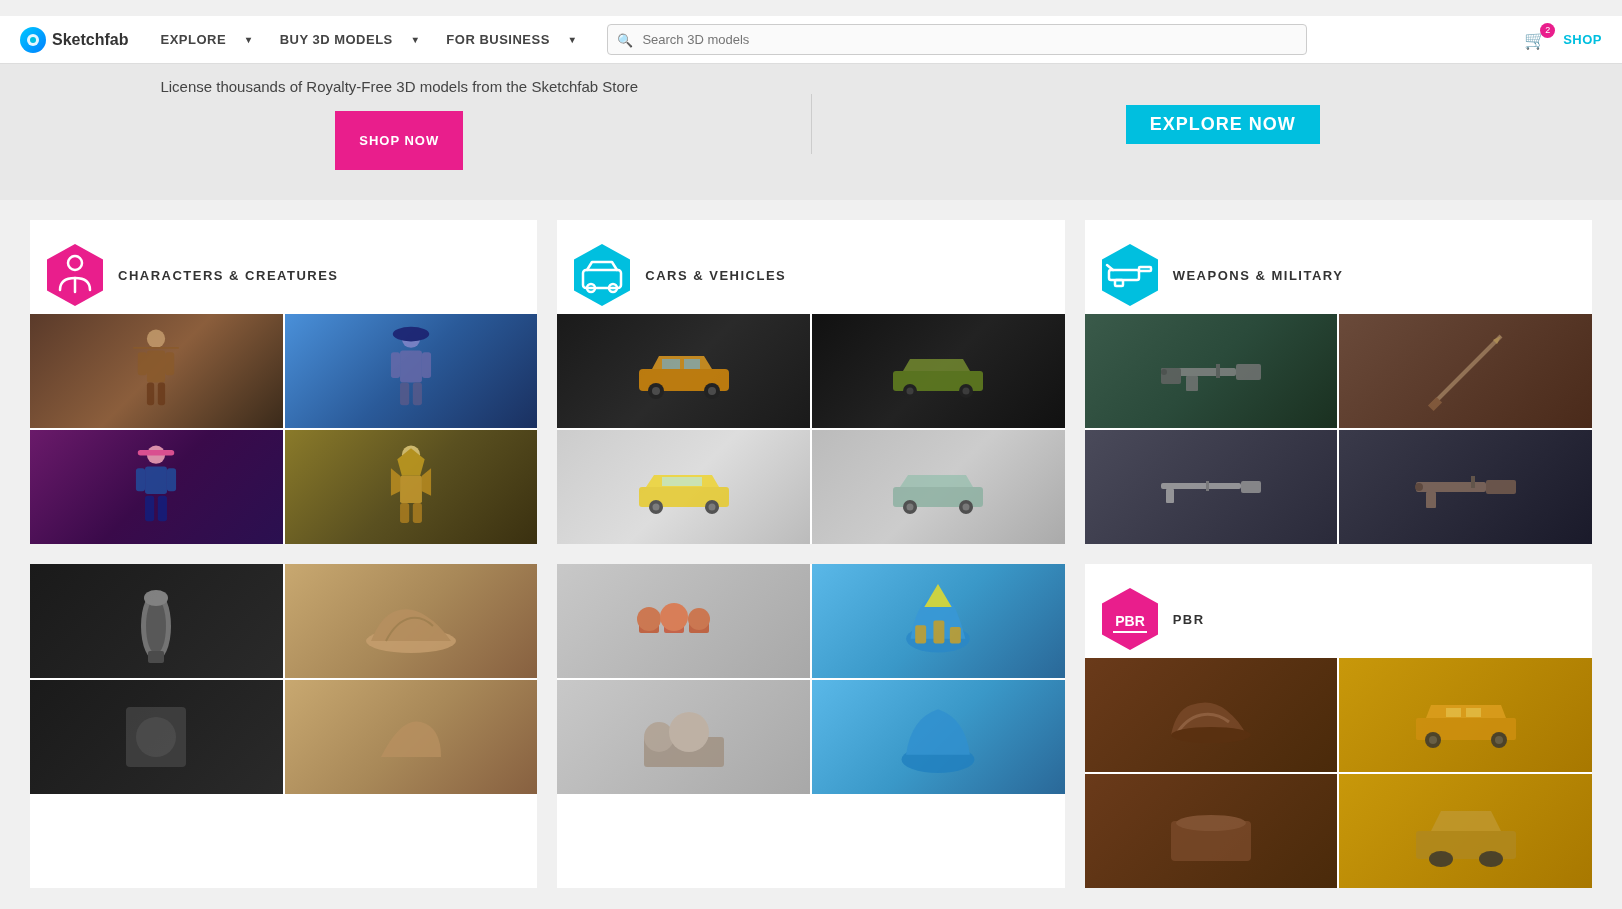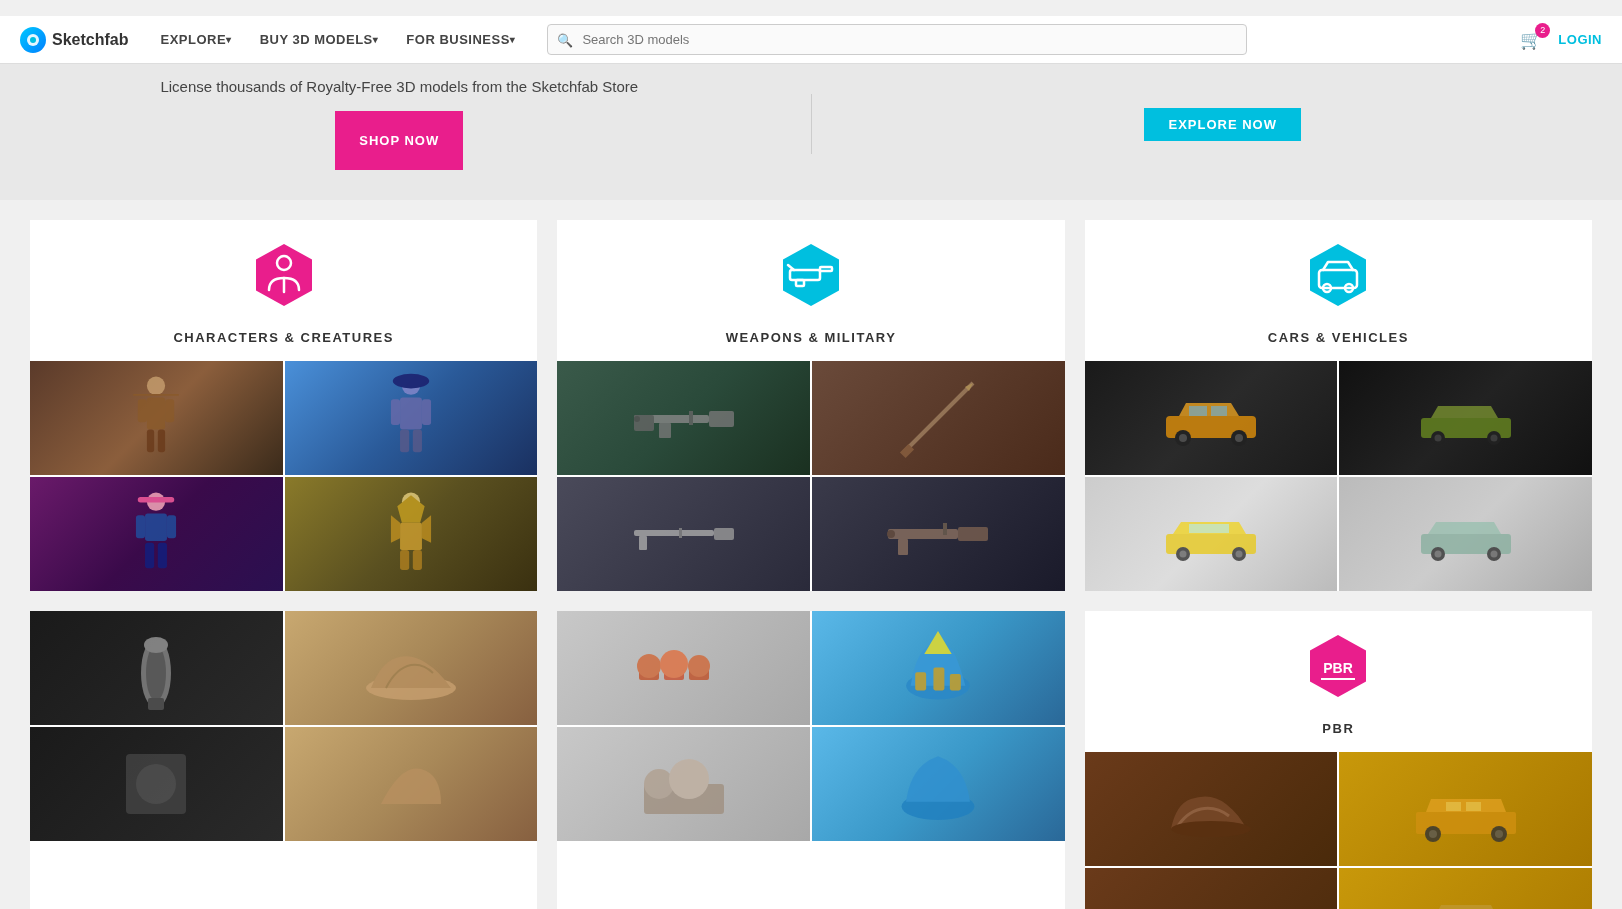--- a/index.html
+++ b/index.html
@@ -41,21 +41,21 @@
       gap: 4px;
     }
     .nav-link {
       padding: 8px 12px;
       font-size: 13px;
       font-weight: bold;
       color: #444;
       cursor: pointer;
       display: flex;
       align-items: center;
-      gap: 0;
+      gap: 20px;
       text-transform: uppercase;
       letter-spacing: 0.5px;
     }
     .chevron { font-size: 10px; }
     .search-bar {
       flex: 1;
       margin: 0 20px;
       max-width: 700px;
     }
     .search-bar input {
@@ -145,21 +145,21 @@
       font-weight: bold;
       cursor: pointer;
       text-transform: uppercase;
       letter-spacing: 1px;
     }
     .promo-btn-blue {
       background: #00bfdf;
       color: #fff;
       border: none;
       padding: 9px 24px;
-      font-size: 13px;
+      font-size: 18px;
       font-weight: bold;
       cursor: pointer;
       text-transform: uppercase;
       letter-spacing: 1px;
     }
 
     
     .main-content {
       padding: 20px 30px 40px;
     }
@@ -171,26 +171,26 @@
       gap: 20px;
     }
 
     .category-card {
       background: #fff;
       cursor: pointer;
     }
 
     .category-header {
       background: #fff;
-      padding: 20px 10px 16px;
+      padding: 20px 10px 4px;
       text-align: center;
       display: flex;
-      flex-direction: column;
-      align-items: center;
-      gap: 20px;
+      flex-direction: row;
+      align-items: center;
+      gap: 8px;
     }
 
     .hex-icon {
       width: 70px;
       height: 70px;
       display: flex;
       align-items: center;
       justify-content: center;
     }
 
@@ -303,21 +303,21 @@
       <span class="search-icon-inner">🔍</span>
       <input type="text" placeholder="Search 3D models" style="">
     </div>
   </div>
 
   <div class="navbar-right">
     <div class="cart-icon">
       🛒
       <span class="cart-badge">2</span>
     </div>
-    <div class="login-btn">LOGIN</div>
+    <div class="login-btn">SHOP</div>
   </div>
 </nav>
 
 <div class="promo-banner">
   <div class="promo-section">
     <p class="promo-text">License thousands of Royalty-Free 3D models from the Sketchfab Store</p>
     <button class="promo-btn-pink">SHOP NOW</button>
   </div>
   <div class="promo-divider"></div>
   <div class="promo-section">
@@ -378,20 +378,82 @@
         </div>
         <div class="img-placeholder char-4 thumb">
           <svg width="60" height="100" viewBox="0 0 60 100">
             <circle cx="30" cy="15" r="10" fill="#e8d080"></circle>
             <polygon points="30,8 15,20 20,38 40,38 45,20" fill="#c8a020"></polygon>
             <rect x="18" y="38" width="24" height="30" fill="#d0a030" rx="2"></rect>
             <polygon points="8,30 18,38 18,55 8,60" fill="#c09020"></polygon>
             <polygon points="52,30 42,38 42,55 52,60" fill="#c09020"></polygon>
             <rect x="18" y="68" width="10" height="22" fill="#b08020" rx="3"></rect>
             <rect x="32" y="68" width="10" height="22" fill="#b08020" rx="3"></rect>
+          </svg>
+        </div>
+      </div>
+    </div>
+
+    <div class="category-card">
+      <div class="category-header">
+        <div class="hex-icon">
+          <svg viewBox="0 0 70 70" xmlns="http://www.w3.org/2000/svg">
+            <polygon points="35,4 63,19.5 63,50.5 35,66 7,50.5 7,19.5" fill="#00bfdf"></polygon>
+            <g fill="none" stroke="white" stroke-width="2.5" stroke-linecap="round" stroke-linejoin="round">
+              <rect x="16" y="30" width="38" height="18" rx="3"></rect>
+              <path d="M20 30 L25 22 L45 22 L50 30"></path>
+              <circle cx="24" cy="48" r="4"></circle>
+              <circle cx="46" cy="48" r="4"></circle>
+            </g>
+          </svg>
+        </div>
+        <span class="category-title">CARS &amp; VEHICLES</span>
+      </div>
+      <div class="category-images">
+        <div class="img-placeholder car-1 thumb">
+          <svg width="100" height="60" viewBox="0 0 100 60">
+            <rect x="5" y="28" width="90" height="22" fill="#e0900a" rx="4"></rect>
+            <path d="M18 28 L25 15 L70 15 L78 28" fill="#e8a020"></path>
+            <circle cx="22" cy="50" r="8" fill="#222"></circle>
+            <circle cx="22" cy="50" r="4" fill="#555"></circle>
+            <circle cx="78" cy="50" r="8" fill="#222"></circle>
+            <circle cx="78" cy="50" r="4" fill="#555"></circle>
+            <rect x="28" y="18" width="18" height="10" fill="#88ccee" opacity="0.7"></rect>
+            <rect x="50" y="18" width="16" height="10" fill="#88ccee" opacity="0.7"></rect>
+          </svg>
+        </div>
+        <div class="img-placeholder car-2 thumb">
+          <svg width="100" height="60" viewBox="0 0 100 60">
+            <rect x="5" y="30" width="90" height="20" fill="#688820" rx="3"></rect>
+            <path d="M15 30 L22 18 L75 18 L82 30" fill="#789030"></path>
+            <circle cx="22" cy="50" r="7" fill="#222"></circle>
+            <circle cx="22" cy="50" r="3.5" fill="#444"></circle>
+            <circle cx="78" cy="50" r="7" fill="#222"></circle>
+            <circle cx="78" cy="50" r="3.5" fill="#444"></circle>
+          </svg>
+        </div>
+        <div class="img-placeholder car-3 thumb">
+          <svg width="100" height="60" viewBox="0 0 100 60">
+            <rect x="5" y="30" width="90" height="20" fill="#e8ca20" rx="3"></rect>
+            <path d="M12 30 L20 18 L78 18 L85 30" fill="#f0d428"></path>
+            <circle cx="22" cy="50" r="7" fill="#333"></circle>
+            <circle cx="22" cy="50" r="3.5" fill="#666"></circle>
+            <circle cx="78" cy="50" r="7" fill="#333"></circle>
+            <circle cx="78" cy="50" r="3.5" fill="#666"></circle>
+            <rect x="28" y="20" width="40" height="9" fill="#aaeeff" opacity="0.6"></rect>
+          </svg>
+        </div>
+        <div class="img-placeholder car-4 thumb">
+          <svg width="100" height="60" viewBox="0 0 100 60">
+            <rect x="5" y="30" width="90" height="20" fill="#8ab0a0" rx="3"></rect>
+            <path d="M12 30 L20 18 L78 18 L85 30" fill="#9ac0b0"></path>
+            <circle cx="22" cy="50" r="7" fill="#333"></circle>
+            <circle cx="22" cy="50" r="3.5" fill="#666"></circle>
+            <circle cx="78" cy="50" r="7" fill="#333"></circle>
+            <circle cx="78" cy="50" r="3.5" fill="#666"></circle>
           </svg>
         </div>
       </div>
     </div>
 
     <div class="category-card">
       <div class="category-header">
         <div class="hex-icon">
           <svg viewBox="0 0 70 70" xmlns="http://www.w3.org/2000/svg">
             <polygon points="35,4 63,19.5 63,50.5 35,66 7,50.5 7,19.5" fill="#00bfdf"></polygon>
@@ -437,82 +499,20 @@
             <rect x="75" y="18" width="30" height="14" fill="#7a6050" rx="2"></rect>
             <rect x="15" y="30" width="10" height="16" fill="#8a7060" rx="1"></rect>
             <rect x="60" y="14" width="4" height="12" fill="#706050"></rect>
             <circle cx="8" cy="25" r="4" fill="#6a5040"></circle>
           </svg>
         </div>
       </div>
     </div>
 
     <div class="category-card">
-      <div class="category-header">
-        <div class="hex-icon">
-          <svg viewBox="0 0 70 70" xmlns="http://www.w3.org/2000/svg">
-            <polygon points="35,4 63,19.5 63,50.5 35,66 7,50.5 7,19.5" fill="#00bfdf"></polygon>
-            <g fill="none" stroke="white" stroke-width="2.5" stroke-linecap="round" stroke-linejoin="round">
-              <rect x="16" y="30" width="38" height="18" rx="3"></rect>
-              <path d="M20 30 L25 22 L45 22 L50 30"></path>
-              <circle cx="24" cy="48" r="4"></circle>
-              <circle cx="46" cy="48" r="4"></circle>
-            </g>
-          </svg>
-        </div>
-        <span class="category-title">CARS &amp; VEHICLES</span>
-      </div>
-      <div class="category-images">
-        <div class="img-placeholder car-1 thumb">
-          <svg width="100" height="60" viewBox="0 0 100 60">
-            <rect x="5" y="28" width="90" height="22" fill="#e0900a" rx="4"></rect>
-            <path d="M18 28 L25 15 L70 15 L78 28" fill="#e8a020"></path>
-            <circle cx="22" cy="50" r="8" fill="#222"></circle>
-            <circle cx="22" cy="50" r="4" fill="#555"></circle>
-            <circle cx="78" cy="50" r="8" fill="#222"></circle>
-            <circle cx="78" cy="50" r="4" fill="#555"></circle>
-            <rect x="28" y="18" width="18" height="10" fill="#88ccee" opacity="0.7"></rect>
-            <rect x="50" y="18" width="16" height="10" fill="#88ccee" opacity="0.7"></rect>
-          </svg>
-        </div>
-        <div class="img-placeholder car-2 thumb">
-          <svg width="100" height="60" viewBox="0 0 100 60">
-            <rect x="5" y="30" width="90" height="20" fill="#688820" rx="3"></rect>
-            <path d="M15 30 L22 18 L75 18 L82 30" fill="#789030"></path>
-            <circle cx="22" cy="50" r="7" fill="#222"></circle>
-            <circle cx="22" cy="50" r="3.5" fill="#444"></circle>
-            <circle cx="78" cy="50" r="7" fill="#222"></circle>
-            <circle cx="78" cy="50" r="3.5" fill="#444"></circle>
-          </svg>
-        </div>
-        <div class="img-placeholder car-3 thumb">
-          <svg width="100" height="60" viewBox="0 0 100 60">
-            <rect x="5" y="30" width="90" height="20" fill="#e8ca20" rx="3"></rect>
-            <path d="M12 30 L20 18 L78 18 L85 30" fill="#f0d428"></path>
-            <circle cx="22" cy="50" r="7" fill="#333"></circle>
-            <circle cx="22" cy="50" r="3.5" fill="#666"></circle>
-            <circle cx="78" cy="50" r="7" fill="#333"></circle>
-            <circle cx="78" cy="50" r="3.5" fill="#666"></circle>
-            <rect x="28" y="20" width="40" height="9" fill="#aaeeff" opacity="0.6"></rect>
-          </svg>
-        </div>
-        <div class="img-placeholder car-4 thumb">
-          <svg width="100" height="60" viewBox="0 0 100 60">
-            <rect x="5" y="30" width="90" height="20" fill="#8ab0a0" rx="3"></rect>
-            <path d="M12 30 L20 18 L78 18 L85 30" fill="#9ac0b0"></path>
-            <circle cx="22" cy="50" r="7" fill="#333"></circle>
-            <circle cx="22" cy="50" r="3.5" fill="#666"></circle>
-            <circle cx="78" cy="50" r="7" fill="#333"></circle>
-            <circle cx="78" cy="50" r="3.5" fill="#666"></circle>
-          </svg>
-        </div>
-      </div>
-    </div>
-
-    <div class="category-card">
       <div class="category-images">
         <div class="img-placeholder scan-1 thumb">
           <svg width="60" height="90" viewBox="0 0 60 90">
             <ellipse cx="30" cy="50" rx="15" ry="35" fill="#888"></ellipse>
             <ellipse cx="30" cy="50" rx="10" ry="28" fill="#666"></ellipse>
             <rect x="22" y="75" width="16" height="12" fill="#555" rx="2"></rect>
             <ellipse cx="30" cy="22" rx="12" ry="8" fill="#999"></ellipse>
           </svg>
         </div>
         <div class="img-placeholder scan-2 thumb">

